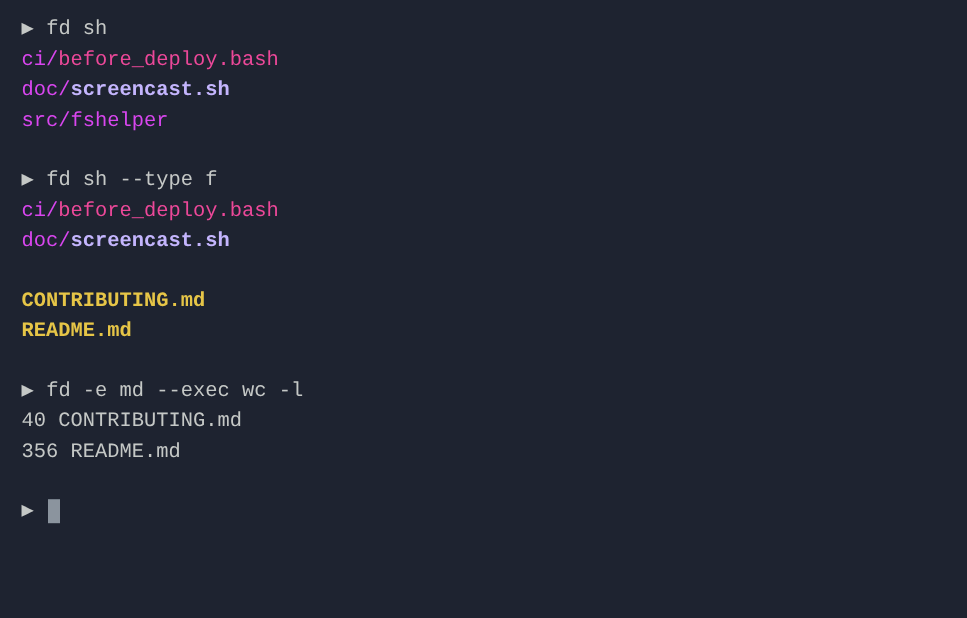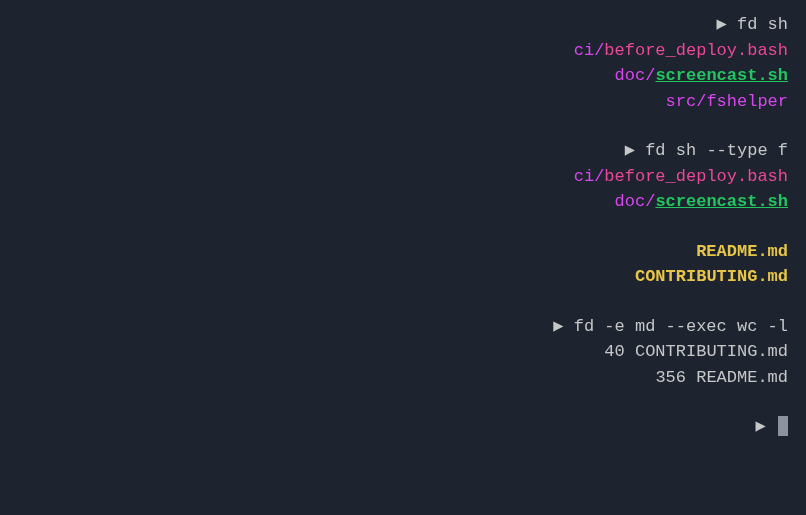--- a/index.html
+++ b/index.html
@@ -26,23 +26,22 @@
       color: #c5c8c6;
     }
     .dir-cyan {
       color: #d946ef;
     }
     .file-red-bold {
       color: #ec4899;
       font-weight: normal;
     }
     .file-cream-bold {
-      color: #22c55e;
+      color: #c4b5fd;
       font-weight: bold;
-      text-decoration: underline;
     }
     .file-yellow {
       color: #e6c547;
       font-weight: bold;
     }
     .output-plain {
       color: #c5c8c6;
     }
     .block {
       margin-bottom: 24px;
@@ -50,21 +49,20 @@
     .cursor {
       display: inline-block;
       width: 10px;
       height: 20px;
       background-color: #8b949e;
       vertical-align: text-bottom;
       margin-left: 2px;
     }
     .line {
       white-space: pre;
-      text-align: right;
     }
   </style>
 </head>
 <body>
 
 <div>
 
   <div class="block">
     <div class="line"><span class="prompt-symbol">▶</span> <span class="command">fd sh</span></div>
     <div class="line"><span class="dir-cyan">ci/</span><span class="file-red-bold">before_deploy.bash</span></div>
@@ -72,22 +70,22 @@
     <div class="line"><span class="dir-cyan">src/</span><span class="dir-cyan">fshelper</span></div>
   </div>
 
   <div class="block">
     <div class="line"><span class="prompt-symbol">▶</span> <span class="command">fd sh --type f</span></div>
     <div class="line"><span class="dir-cyan">ci/</span><span class="file-red-bold">before_deploy.bash</span></div>
     <div class="line"><span class="dir-cyan">doc/</span><span class="file-cream-bold">screencast.sh</span></div>
   </div>
 
   <div class="block">
+    <div class="line"><span class="file-yellow">CONTRIBUTING.md</span></div>
     <div class="line"><span class="file-yellow">README.md</span></div>
-    <div class="line"><span class="file-yellow">CONTRIBUTING.md</span></div>
   </div>
 
   <div class="block">
     <div class="line"><span class="prompt-symbol">▶</span> <span class="command">fd -e md --exec wc -l</span></div>
     <div class="line output-plain">40 CONTRIBUTING.md</div>
     <div class="line output-plain">356 README.md</div>
   </div>
 
   <div class="line"><span class="prompt-symbol">▶</span> <span class="cursor"></span></div>
 

